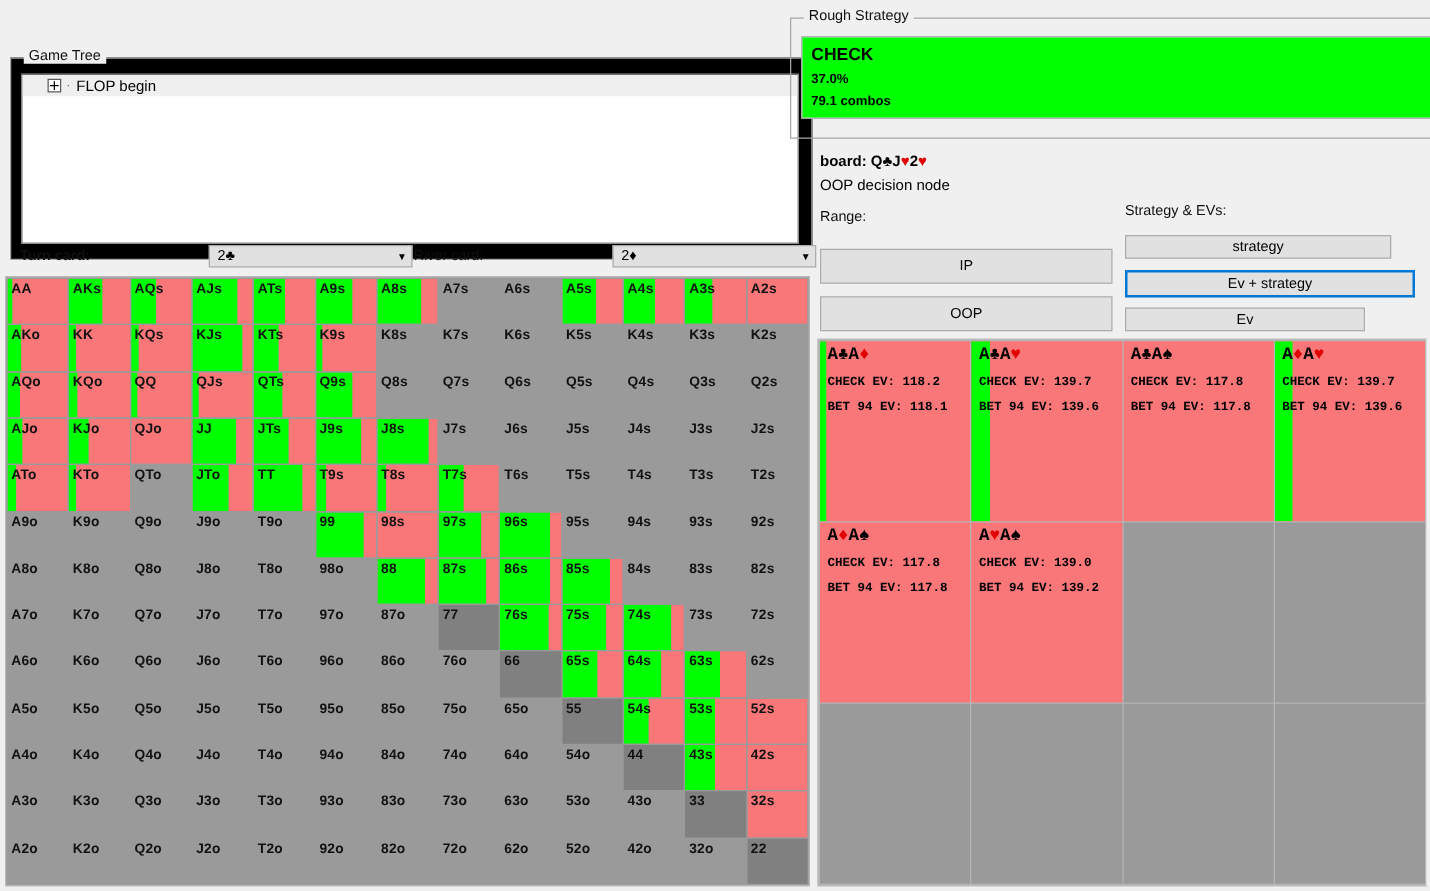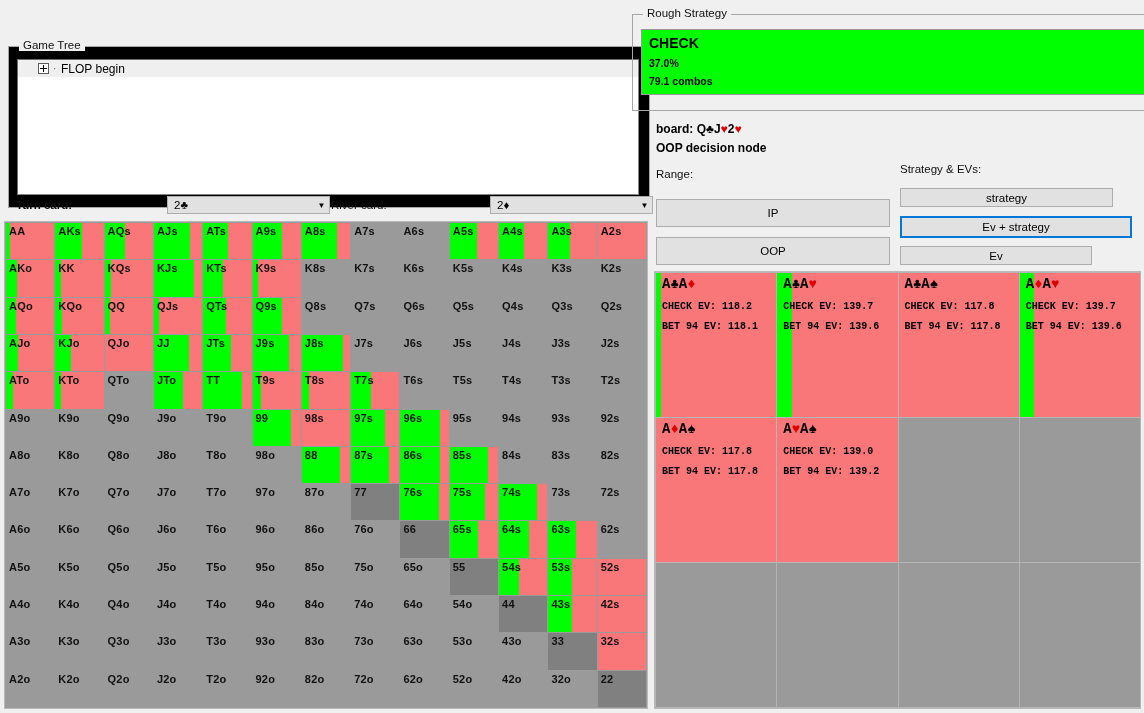--- a/index.html
+++ b/index.html
@@ -77,21 +77,21 @@
     border:1px solid #9a9a9a;display:flex;box-sizing:border-box;background:#fff;
   }
   .rbar{flex:1;padding:5px 7px;box-sizing:border-box;position:relative;}
   .rbar.check{background:#00ff00;}
   .rbar.bet{background:#fa7779;}
   .rbar .act{font-size:14px;font-weight:bold;line-height:16px;}
   .rbar .pct{font-size:10.5px;font-weight:bold;margin-top:6px;}
   .rbar .cbo{font-size:10.5px;font-weight:bold;margin-top:6px;}
   
   #board-line{position:absolute;left:656px;top:122px;font-size:12px;font-weight:bold;}
-  #node-line{position:absolute;left:656px;top:141px;font-size:12px;font-weight:bold;}
+  #node-line{position:absolute;left:656px;top:141px;font-size:12px;font-weight:normal;}
   .suit-red{color:#e00000;}
   .suit-black{color:#000;}
   
   #range-label{left:656px;top:168px;}
   #sev-label{left:900px;top:163px;}
   .btn{
     position:absolute;background:#e1e1e1;border:1px solid #adadad;
     display:flex;align-items:center;justify-content:center;
     font-size:11.5px;color:#000;box-sizing:border-box;
   }

